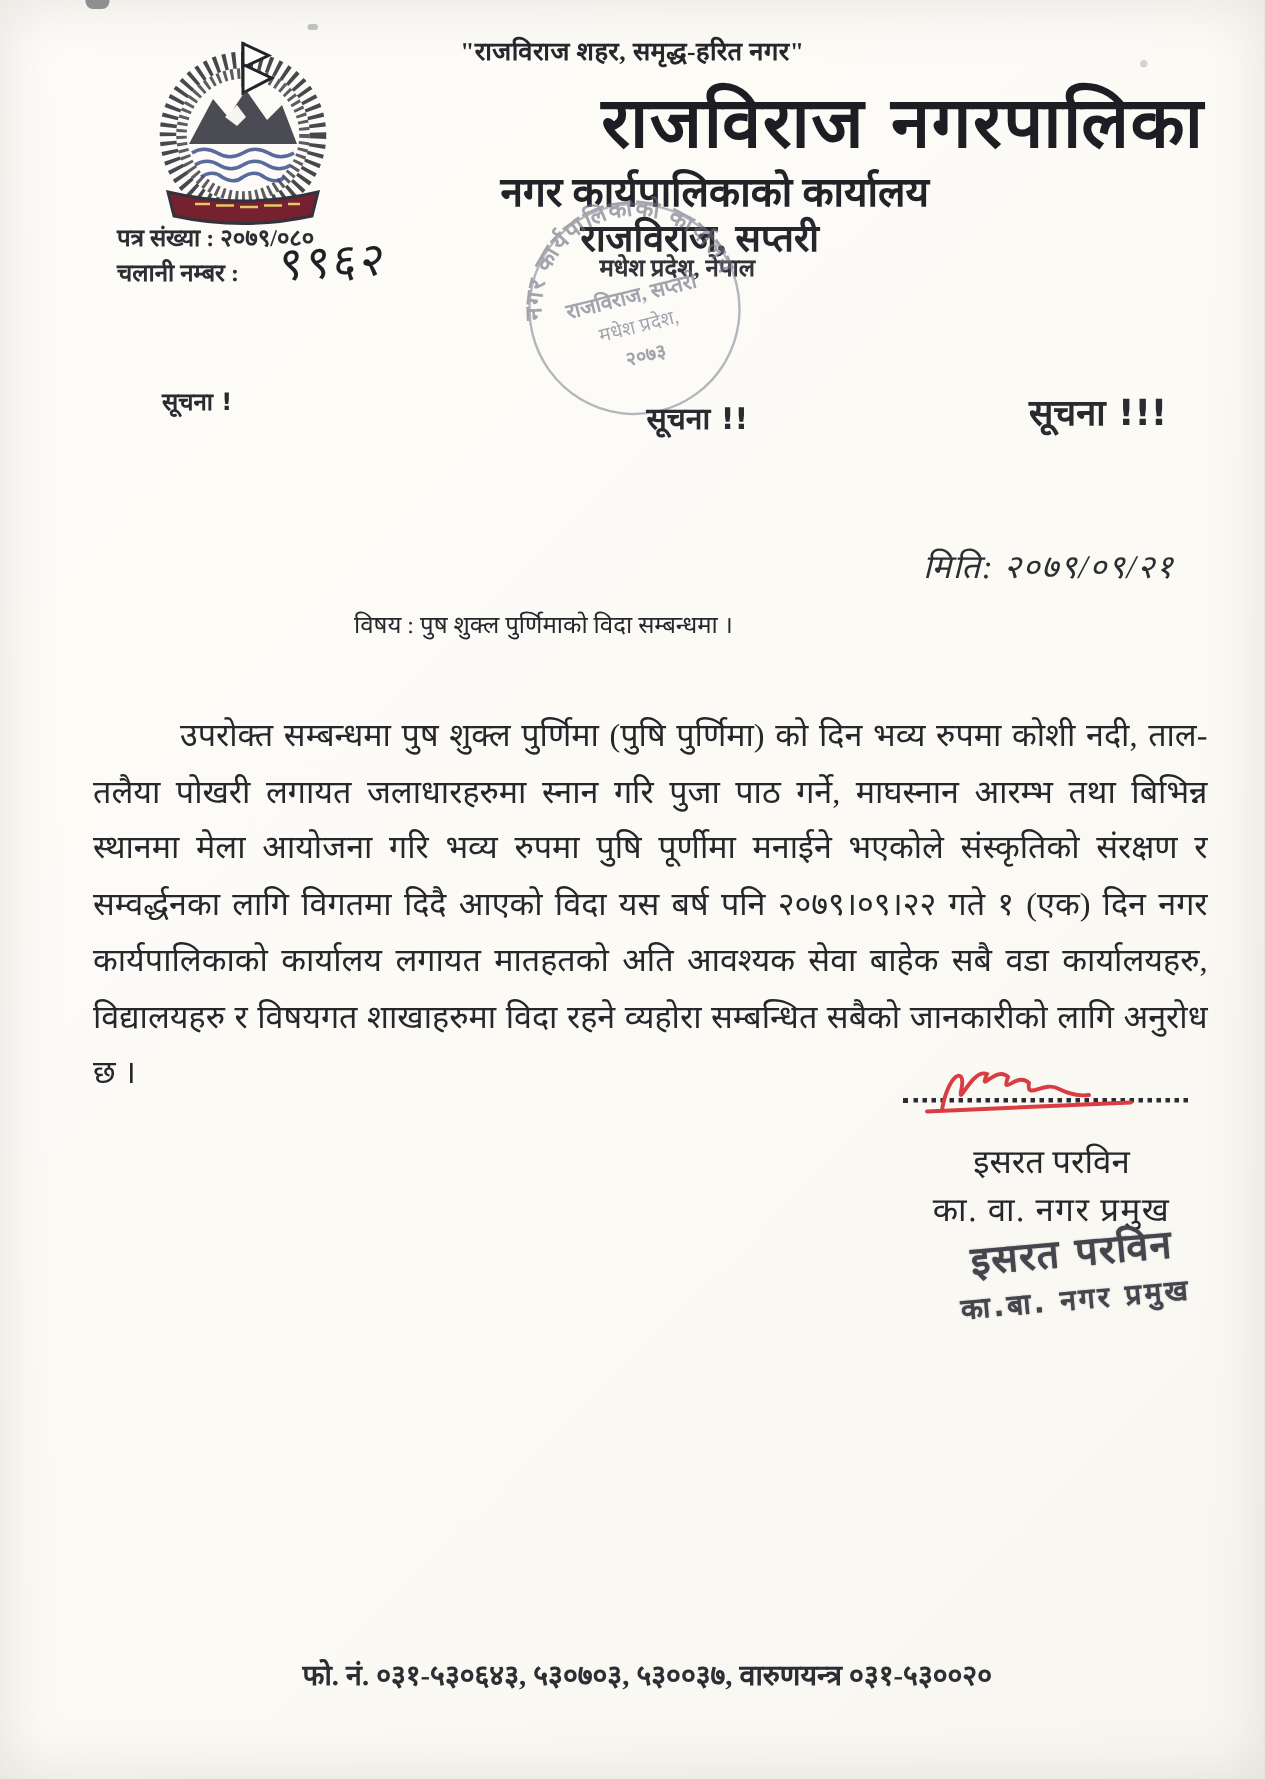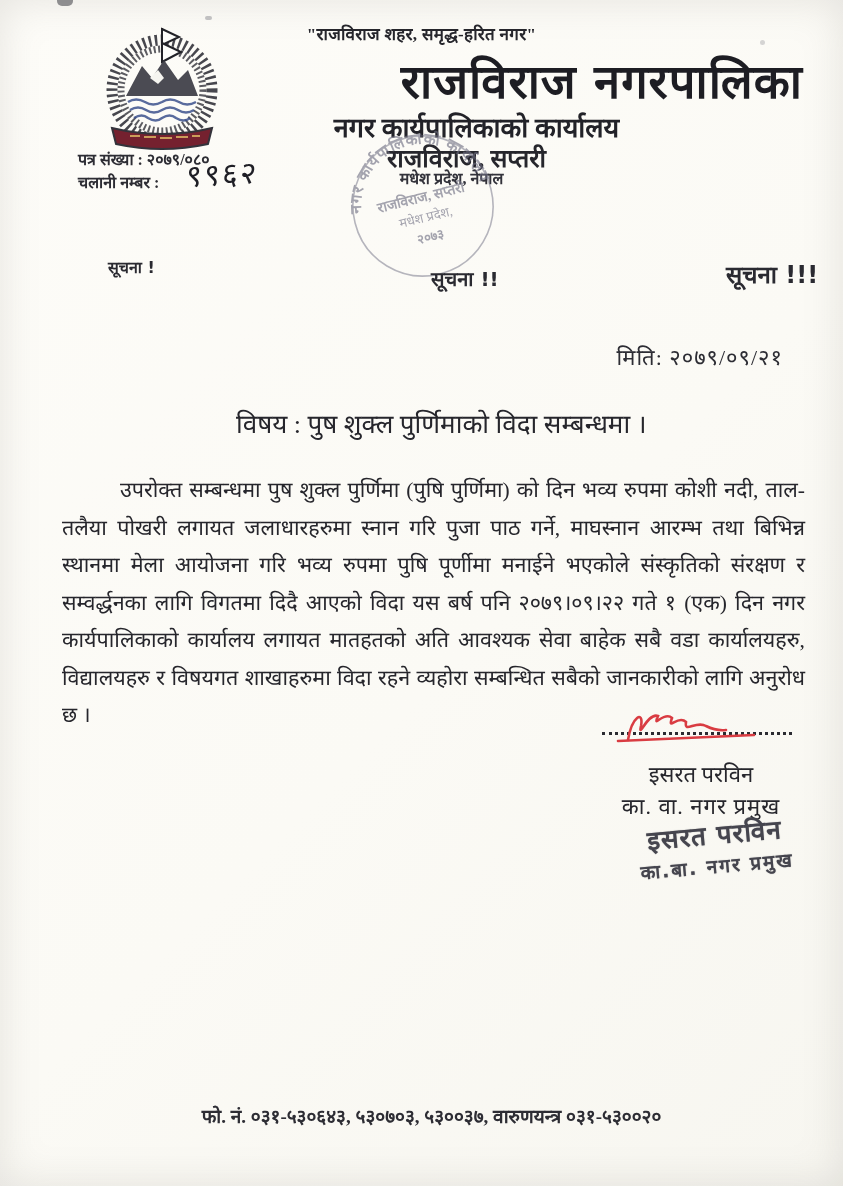--- a/index.html
+++ b/index.html
@@ -27,23 +27,23 @@
     left:186px; top:152px; font-size:31px; color:#1f1f26;
     transform:rotate(-3deg) skewX(-8deg); letter-spacing:2px;
     font-family:"DejaVu Sans","Liberation Sans",sans-serif;
   }
   
   .seal{ left:328px; top:118px; width:190px; height:165px; opacity:.62; }
   
   .notice{ font-weight:bold; color:#2a2a31; font-family:"DejaVu Sans","Liberation Sans",sans-serif;}
   .n1{ left:108px; top:256px; font-size:16px;text-align:right;}
   .n2{ left:383px; top:265px; font-size:20px;margin-left:48px;}
-  .n3{ left:686px; top:257px; font-size:24px;margin-left:40px;}
-  .date-line{ right:60px; top:341px; font-size:22px; color:#2d2d34; letter-spacing:1px;}
-  .subject-line{ left:236px; top:405px; font-size:26px; color:#26262c;}
+  .n3{ left:686px; top:257px; font-size:24px;}
+  .date-line{ right:60px; top:361px; font-size:22px; color:#2d2d34; letter-spacing:1px;font-style:italic;}
+  .subject-line{ left:236px; top:405px; font-size:16px; color:#26262c;}
   
   .body-par{
     left:62px; top:472px; width:743px;
     font-size:21.5px; line-height:37.5px; text-align:justify; text-indent:58px;
     color:#26262c;
   }
   
   .sig-zone{ left:596px; top:700px; width:210px; height:52px;}
   .sig-dots{ position:absolute; left:6px; top:32px; width:190px; border-bottom:3px dotted #2b2b31;}
   .sig-svg{ position:absolute; left:18px; top:0;}

